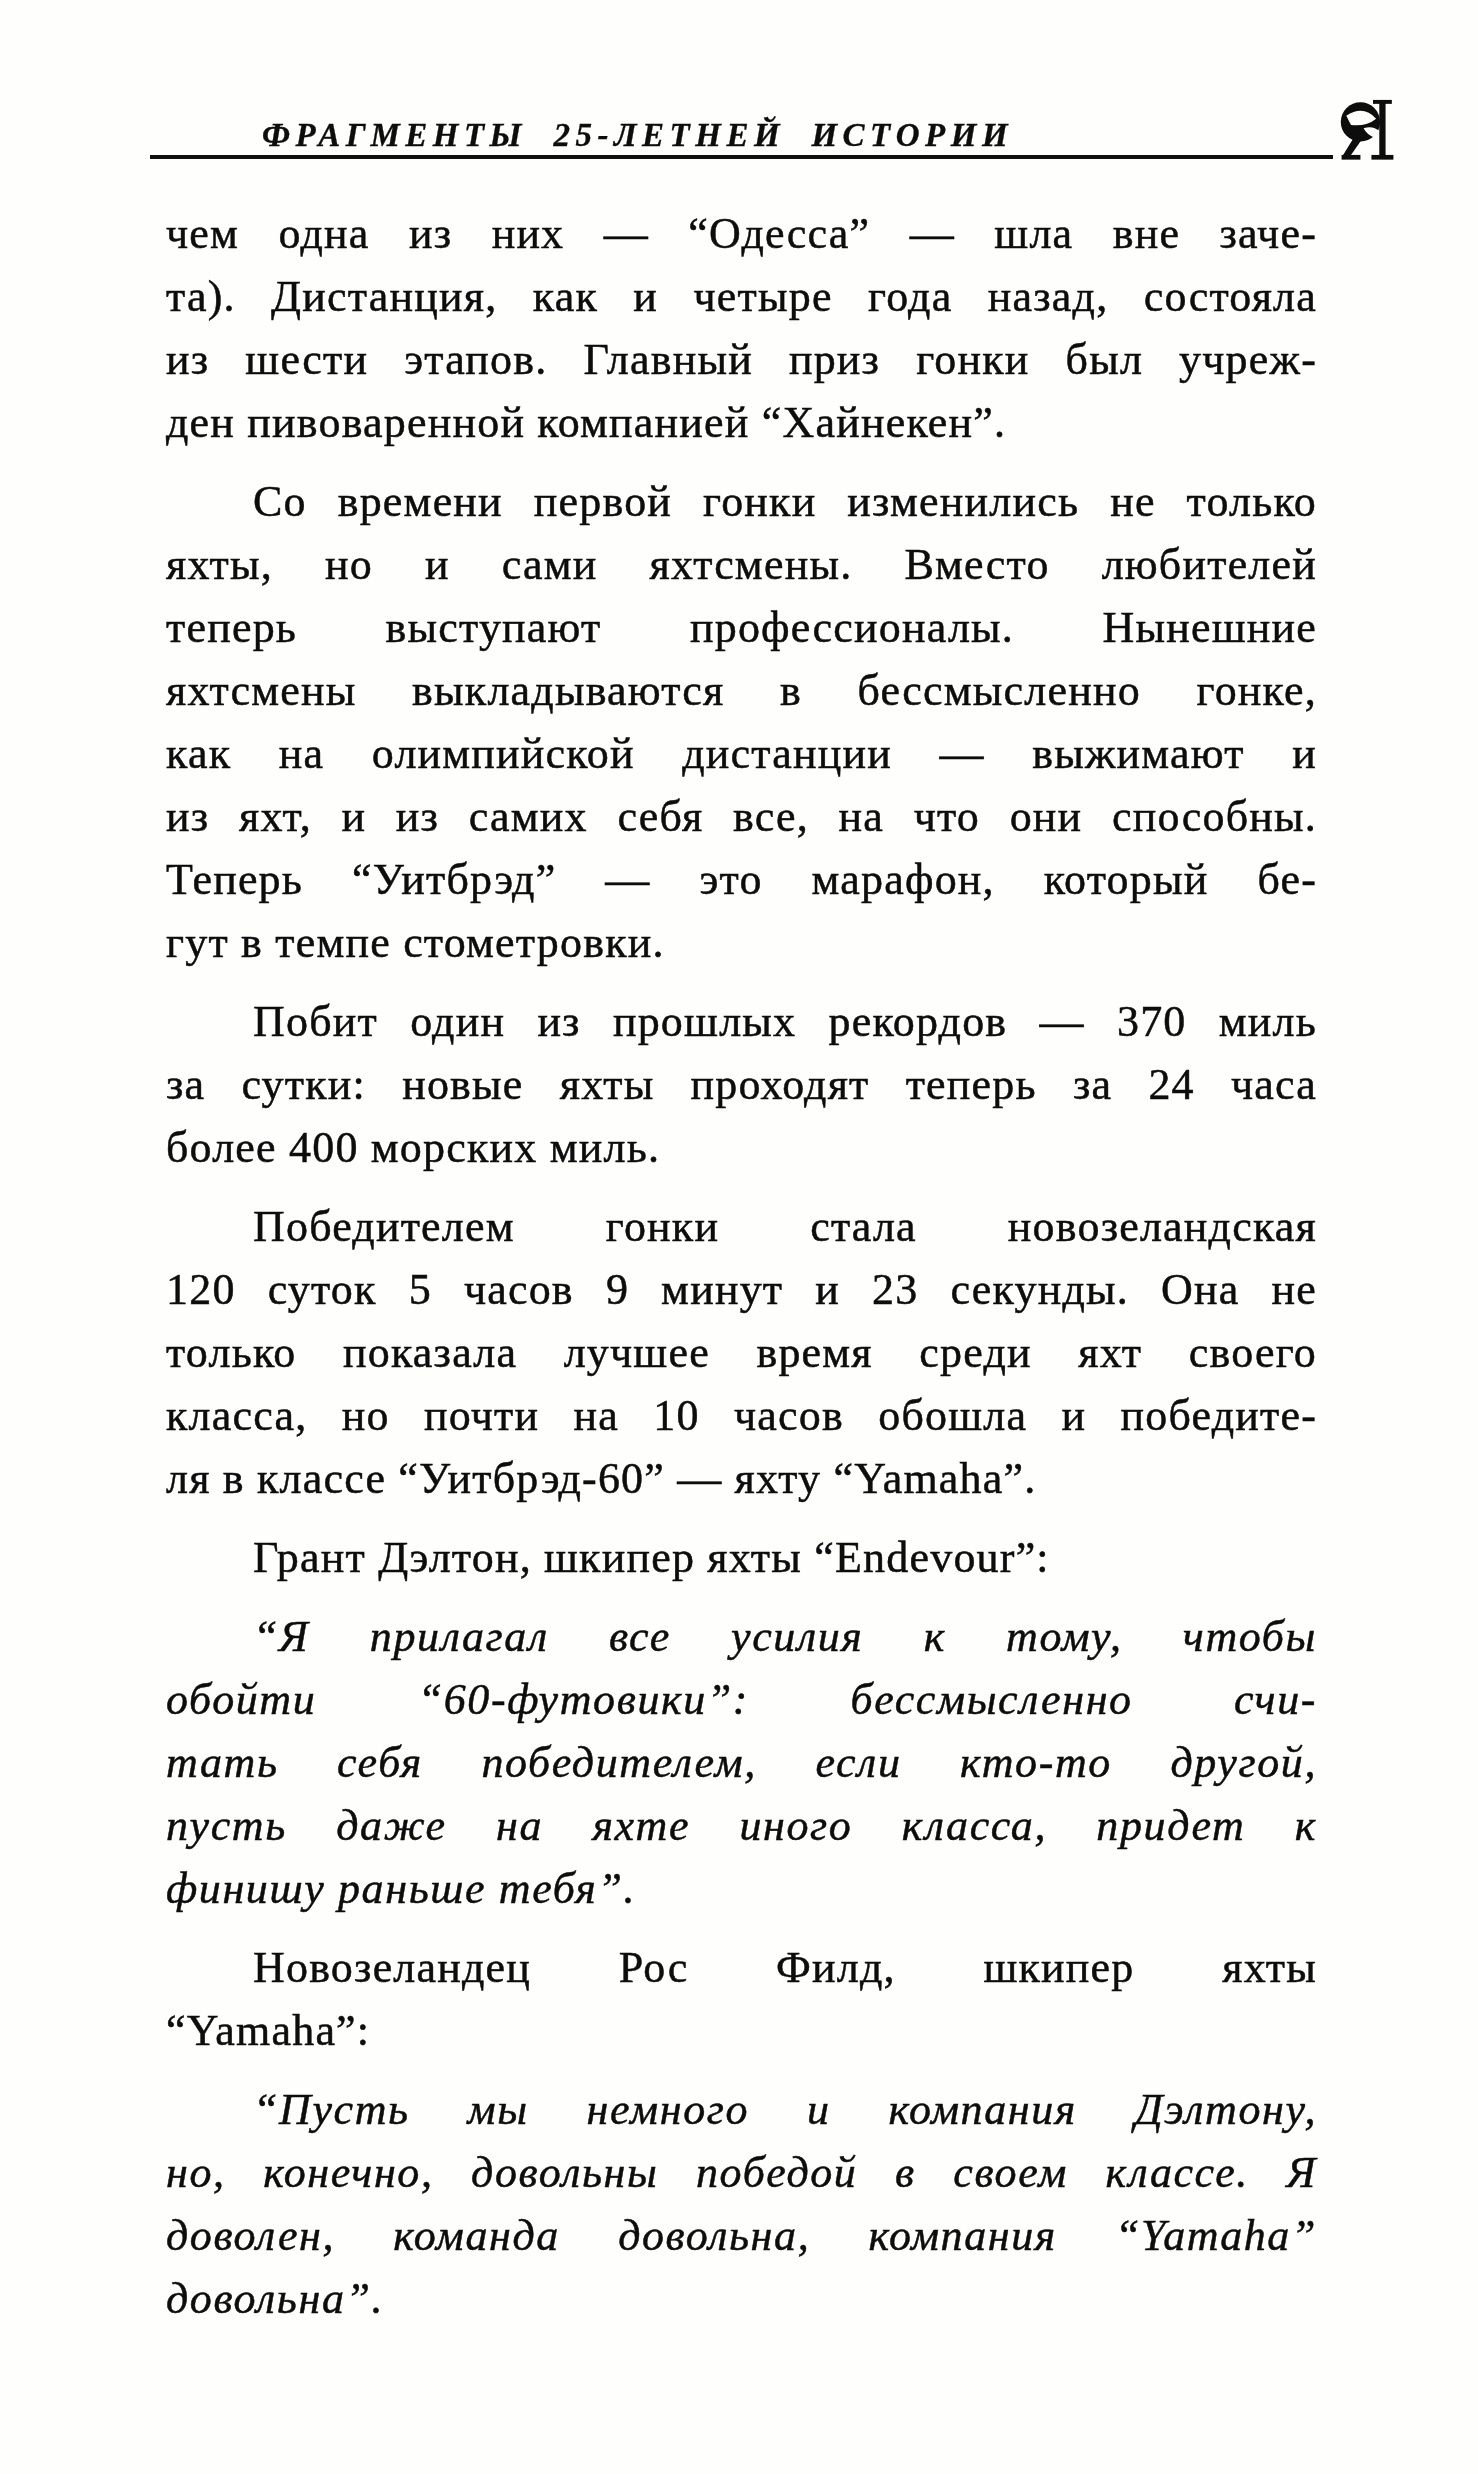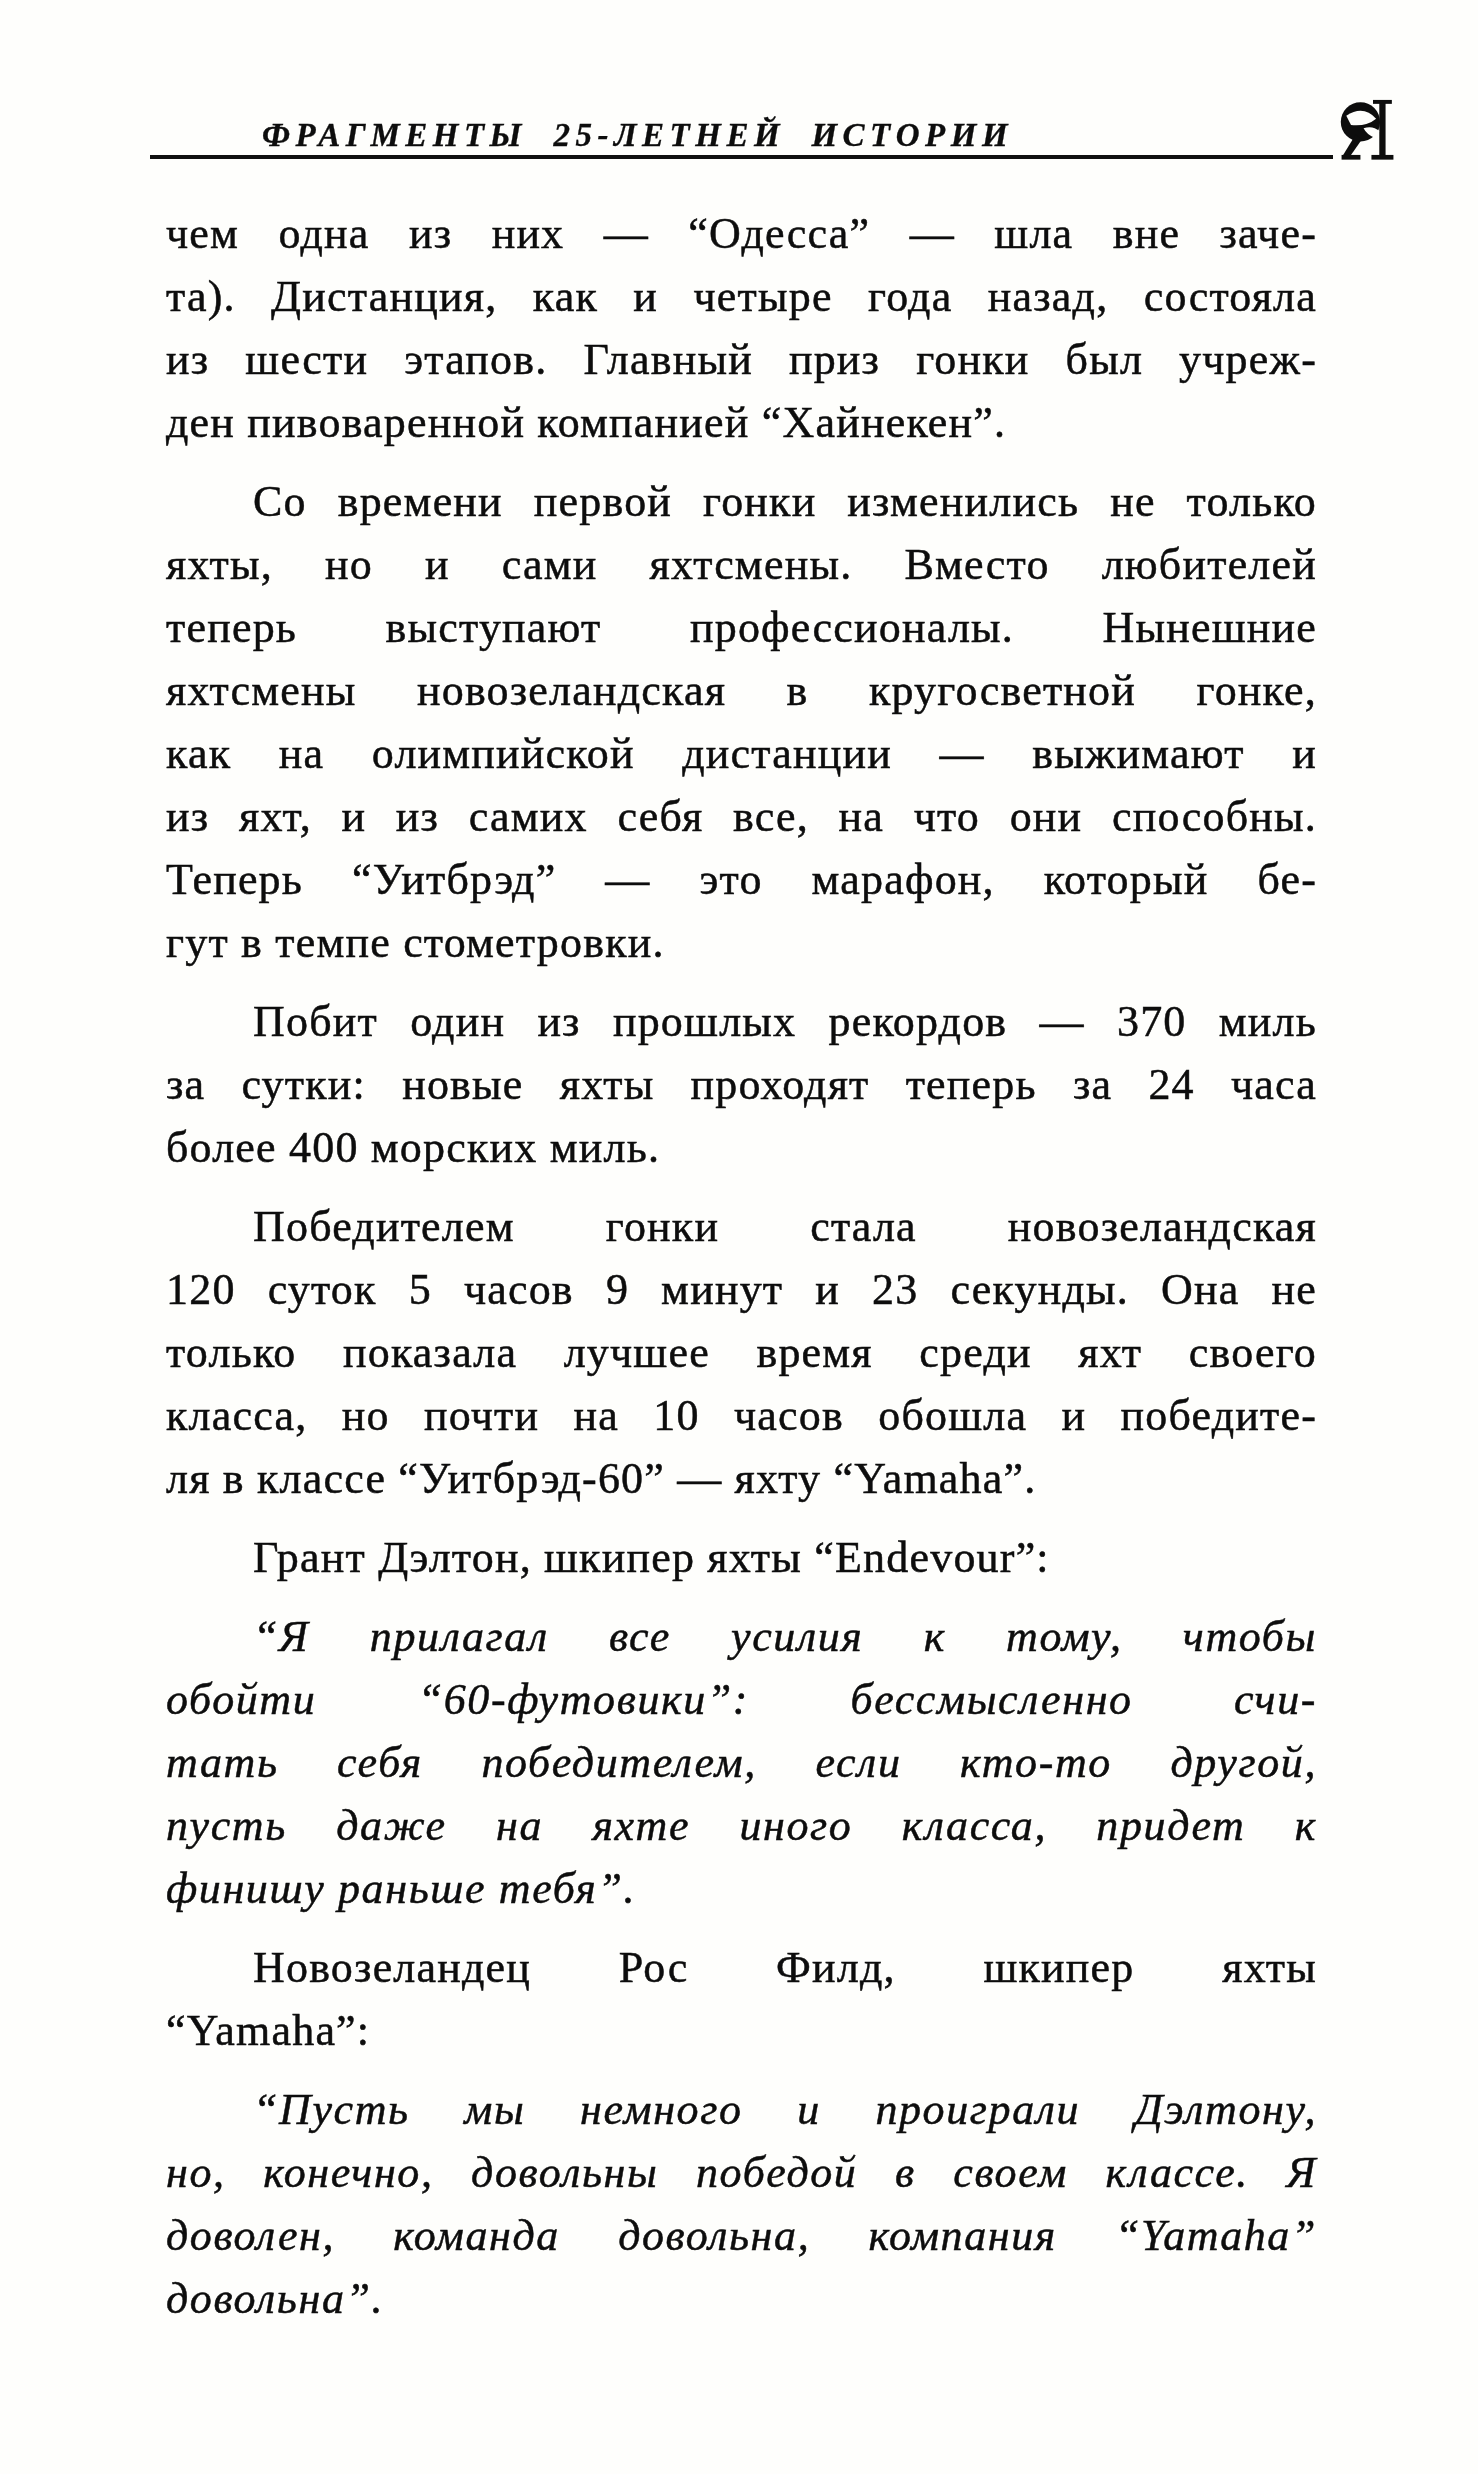--- a/index.html
+++ b/index.html
@@ -94,21 +94,21 @@
       <div class="para">
         <div class="line">чем одна из них — “Одесса” — шла вне заче-</div>
         <div class="line">та). Дистанция, как и четыре года назад, состояла</div>
         <div class="line">из шести этапов. Главный приз гонки был учреж-</div>
         <div class="line last">ден пивоваренной компанией “Хайнекен”.</div>
       </div>
       <div class="para">
         <div class="line indent">Со времени первой гонки изменились не только</div>
         <div class="line">яхты, но и сами яхтсмены. Вместо любителей</div>
         <div class="line">теперь выступают профессионалы. Нынешние</div>
-        <div class="line">яхтсмены новозеландская в кругосветной гонке,</div>
+        <div class="line">яхтсмены выкладываются в бессмысленно гонке,</div>
         <div class="line">как на олимпийской дистанции — выжимают и</div>
         <div class="line">из яхт, и из самих себя все, на что они способны.</div>
         <div class="line">Теперь “Уитбрэд” — это марафон, который бе-</div>
         <div class="line last">гут в темпе стометровки.</div>
       </div>
       <div class="para">
         <div class="line indent">Побит один из прошлых рекордов — 370 миль</div>
         <div class="line">за сутки: новые яхты проходят теперь за 24 часа</div>
         <div class="line last">более 400 морских миль.</div>
       </div>
@@ -127,21 +127,21 @@
         <div class="line">обойти “60-футовики”: бессмысленно счи-</div>
         <div class="line">тать себя победителем, если кто-то другой,</div>
         <div class="line">пусть даже на яхте иного класса, придет к</div>
         <div class="line last">финишу раньше тебя”.</div>
       </div>
       <div class="para">
         <div class="line indent">Новозеландец Рос Филд, шкипер яхты</div>
         <div class="line last">“Yamaha”:</div>
       </div>
       <div class="para quote">
-        <div class="line indent">“Пусть мы немного и проиграли Дэлтону,</div>
+        <div class="line indent">“Пусть мы немного и компания Дэлтону,</div>
         <div class="line">но, конечно, довольны победой в своем классе. Я</div>
         <div class="line">доволен, команда довольна, компания “Yamaha”</div>
         <div class="line last">довольна”.</div>
       </div>
     </div>
 
 </div>
 
 
 </body></html>

